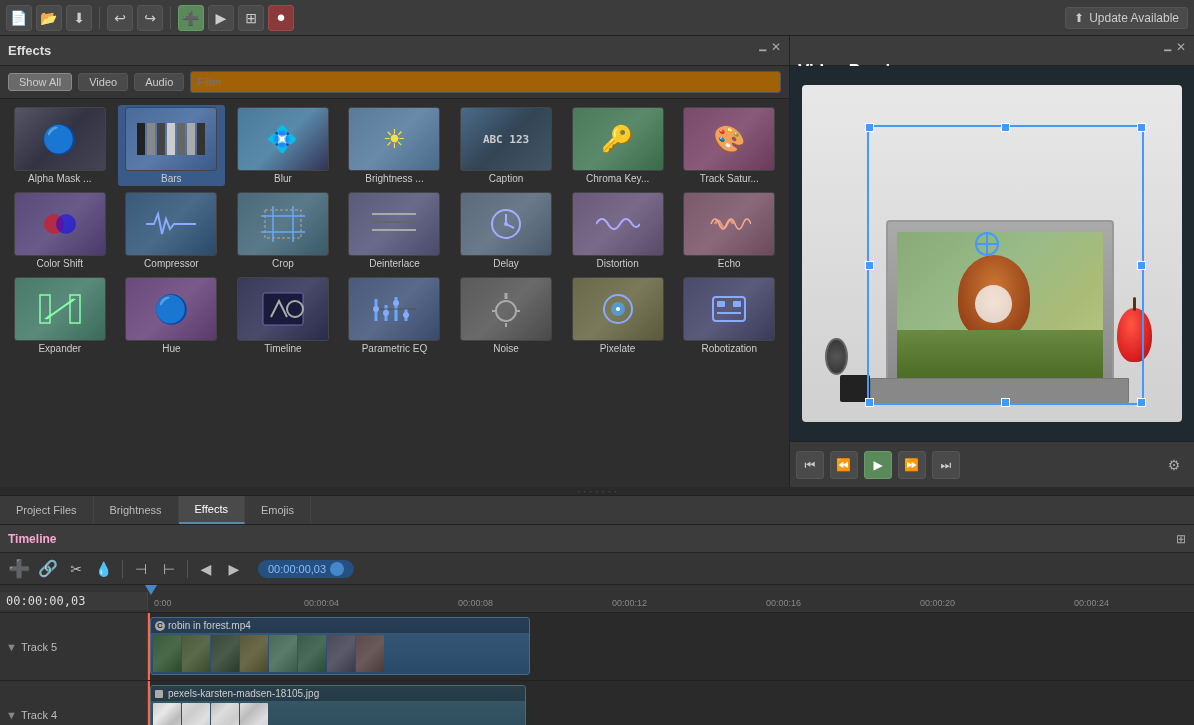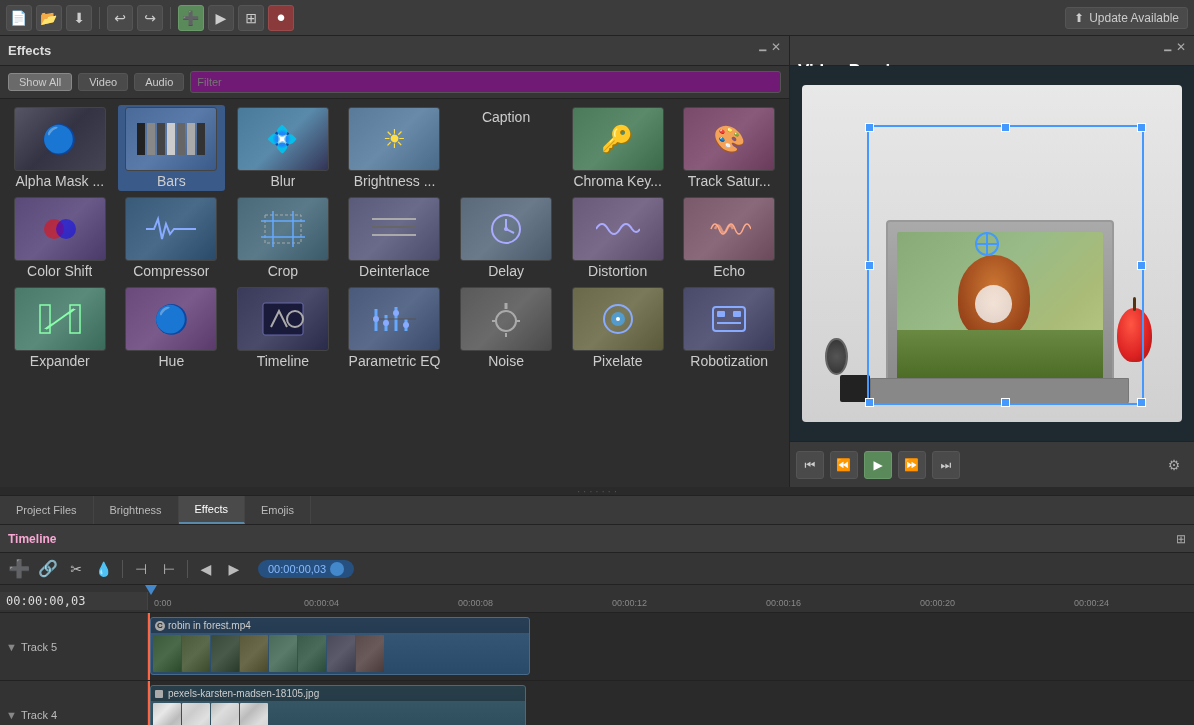--- a/index.html
+++ b/index.html
@@ -85,21 +85,21 @@
       border-radius: 3px;
       border: 1px solid #555;
       background: #4a4a4a;
       color: #ccc;
       cursor: pointer;
       font-size: 11px;
     }
     .filter-btn.active { background: #6a6a6a; border-color: #888; }
     #filter-input {
       flex: 1;
-      background: #701a75;
+      background: #a16207;
       border: 1px solid #555;
       border-radius: 3px;
       color: #ccc;
       padding: 2px 6px;
       font-size: 11px;
       height: 22px;
     }
 
     #effects-grid-container {
       flex: 1;
@@ -133,21 +133,21 @@
       overflow: hidden;
       position: relative;
       border: 1px solid #444;
     }
     .effect-thumb-inner {
       width: 100%; height: 100%;
       display: flex; align-items: center; justify-content: center;
       font-size: 22px;
     }
     .effect-label {
-      font-size: 14px;
+      font-size: 10px;
       color: #ccc;
       text-align: center;
       margin-top: 2px;
       max-width: 92px;
       white-space: nowrap;
       overflow: hidden;
       text-overflow: ellipsis;
     }
 
     
@@ -496,20 +496,23 @@
         </div>
 
         <div class="effect-item">
           <div class="effect-thumb thumb-brightness">
             <div class="effect-thumb-inner" style="color:#ffdd44;font-size:26px;">☀</div>
           </div>
           <div class="effect-label">Brightness ...</div>
         </div>
 
         <div class="effect-item">
+          <div class="effect-thumb thumb-caption">
+            <div class="effect-thumb-inner" style="color:#ccc;font-size:11px;font-weight:bold;font-family:monospace;">ABC 123</div>
+          </div>
           <div class="effect-label">Caption</div>
         </div>
 
         <div class="effect-item">
           <div class="effect-thumb thumb-chromakey">
             <div class="effect-thumb-inner" style="color:#8fa;font-size:26px;">🔑</div>
           </div>
           <div class="effect-label">Chroma Key...</div>
         </div>
 

